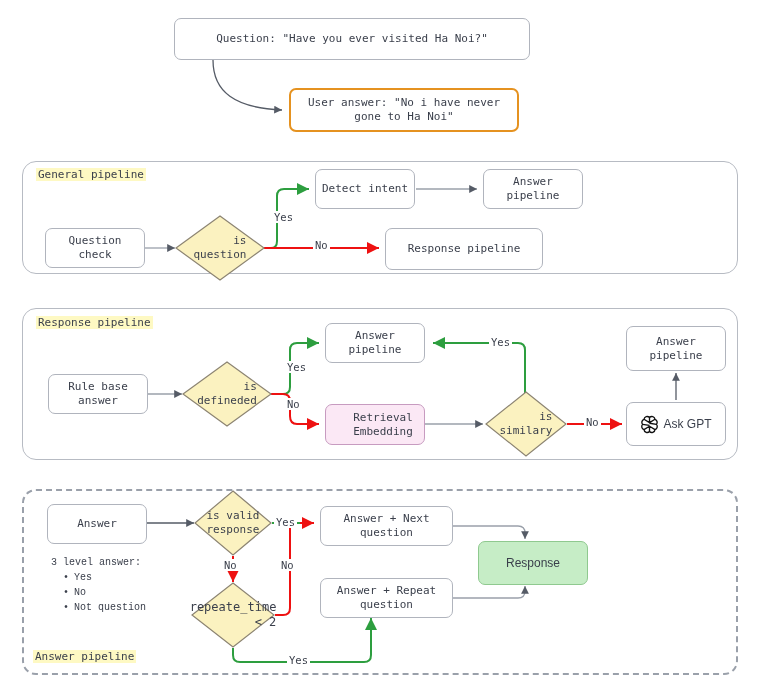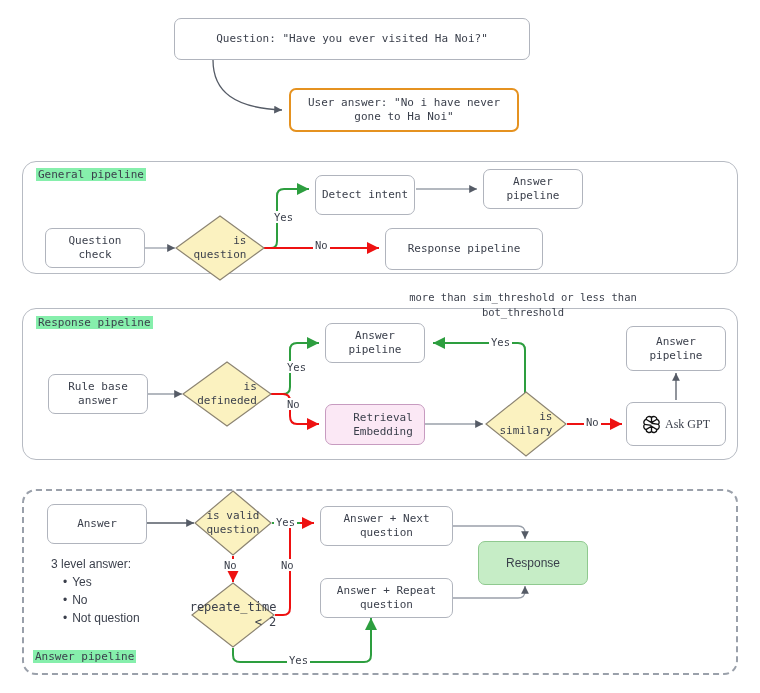--- a/index.html
+++ b/index.html
@@ -97,21 +97,21 @@
     border-style: dashed;
     border-color: #9aa0aa;
     border-width: 2px;
   }
   .container-label {
     position: absolute;
     font-family: "DejaVu Sans Mono", "Liberation Mono", monospace;
     font-size: 11px;
     color: #3a3f4b;
     z-index: 4;
-    background: #86efac;
+    background: #fef9c3;
     padding: 0 2px;
   }
   .edge-label {
     position: absolute;
     font-family: "DejaVu Sans Mono", "Liberation Mono", monospace;
     font-size: 10.5px;
     color: #3a3f4b;
     background: #ffffff;
     padding: 0 2px;
     z-index: 4;
@@ -122,22 +122,22 @@
     font-family: "DejaVu Sans Mono", "Liberation Mono", monospace;
     font-size: 10.5px;
     color: #3a3f4b;
     z-index: 4;
     white-space: pre-line;
     line-height: 1.45;
     text-align: center;
   }
   .note-list {
     position: absolute;
-    font-family: Liberation Sans, sans-serif;
-    font-size: 12px;
+    font-family: Liberation Mono, monospace;
+    font-size: 10px;
     color: #3a3f4b;
     z-index: 4;
     line-height: 1.5;
   }
   .note-list ul {
     margin: 0;
     padding-left: 12px;
     list-style: none;
   }
   .note-list li::before {
@@ -216,32 +216,30 @@
 check</div>
 
   <div class="diamond-wrap" style="left:175px; top:215px; width:90px; height:66px;">
     <svg width="90" height="66" viewBox="0 0 90 66">
       <polygon points="45,1 89,33 45,65 1,33" fill="#fbf2c0" stroke="#8c8472" stroke-width="1.2"></polygon>
     </svg>
     <div class="diamond-label">is
 question</div>
   </div>
 
-  <div class="node box" style="left:315px; top:175px; width:100px; height:40px;">Detect intent</div>
+  <div class="node box" style="left:315px; top:169px; width:100px; height:40px;">Detect intent</div>
 
   <div class="node box" style="left:483px; top:169px; width:100px; height:40px;">Answer
 pipeline</div>
 
   <div class="node box" style="left:385px; top:228px; width:158px; height:42px;">Response pipeline</div>
 
   <div class="edge-label" style="left:272px; top:211px;">Yes</div>
   <div class="edge-label" style="left:313px; top:239px;">No</div>
 
-  <div class="free-text" style="left:398px; top:290px; width:250px;">more than sim_threshold or less than
-bot_threshold</div>
 
   <div class="container" style="left:22px; top:308px; width:716px; height:152px;"></div>
   <div class="container-label" style="left:36px; top:316px;">Response pipeline</div>
 
   <div class="node box" style="left:48px; top:374px; width:100px; height:40px;">Rule base
 answer</div>
 
   <div class="diamond-wrap" style="left:182px; top:361px; width:90px; height:66px;">
     <svg width="90" height="66" viewBox="0 0 90 66">
       <polygon points="45,1 89,33 45,65 1,33" fill="#fbf2c0" stroke="#8c8472" stroke-width="1.2"></polygon>
@@ -257,21 +255,21 @@
 Embedding</div>
 
   <div class="diamond-wrap" style="left:485px; top:391px; width:82px; height:66px;">
     <svg width="82" height="66" viewBox="0 0 82 66">
       <polygon points="41,1 81,33 41,65 1,33" fill="#fbf2c0" stroke="#8c8472" stroke-width="1.2"></polygon>
     </svg>
     <div class="diamond-label">is
 similary</div>
   </div>
 
-  <div class="node box gpt" style="left:626px; top:402px; width:100px; height:44px;font-family:Liberation Serif, serif;">
+  <div class="node box gpt" style="left:626px; top:402px; width:100px; height:44px;">
     <span style="display:inline-flex;">
       <svg width="19" height="19" viewBox="0 0 24 24" fill="none" stroke="#111111" stroke-width="1.7">
         <path d="M12 3.2a4.1 4.1 0 0 1 7 2.2 4.1 4.1 0 0 1 1.8 6.4 4.1 4.1 0 0 1-1.8 6.6 4.1 4.1 0 0 1-7 2.4 4.1 4.1 0 0 1-7-2.4A4.1 4.1 0 0 1 3.2 11.8 4.1 4.1 0 0 1 5 5.4a4.1 4.1 0 0 1 7-2.2z"></path>
         <path d="M12 3.2v7.2M19 5.4l-7 4.2M20.8 11.8l-8.8-1.4M19 18.4l-7-4.2M12 20.8v-7.2M5 18.4l7-4.2M3.2 11.8l8.8 1.4M5 5.4l7 4.2"></path>
       </svg>
     </span>
     <span>Ask GPT</span>
   </div>
 
   <div class="node box" style="left:626px; top:326px; width:100px; height:45px;">Answer
@@ -294,21 +292,21 @@
       <li>No</li>
       <li>Not question</li>
     </ul>
   </div>
 
   <div class="diamond-wrap" style="left:194px; top:490px; width:78px; height:66px;">
     <svg width="78" height="66" viewBox="0 0 78 66">
       <polygon points="39,1 77,33 39,65 1,33" fill="#fbf2c0" stroke="#8c8472" stroke-width="1.2"></polygon>
     </svg>
     <div class="diamond-label">is valid
-question</div>
+response</div>
   </div>
 
   <div class="node box" style="left:320px; top:506px; width:133px; height:40px;">Answer + Next
 question</div>
 
   <div class="diamond-wrap" style="left:191px; top:582px; width:84px; height:66px;">
     <svg width="84" height="66" viewBox="0 0 84 66">
       <polygon points="42,1 83,33 42,65 1,33" fill="#fbf2c0" stroke="#8c8472" stroke-width="1.2"></polygon>
     </svg>
     <div class="diamond-label small">repeate_time

